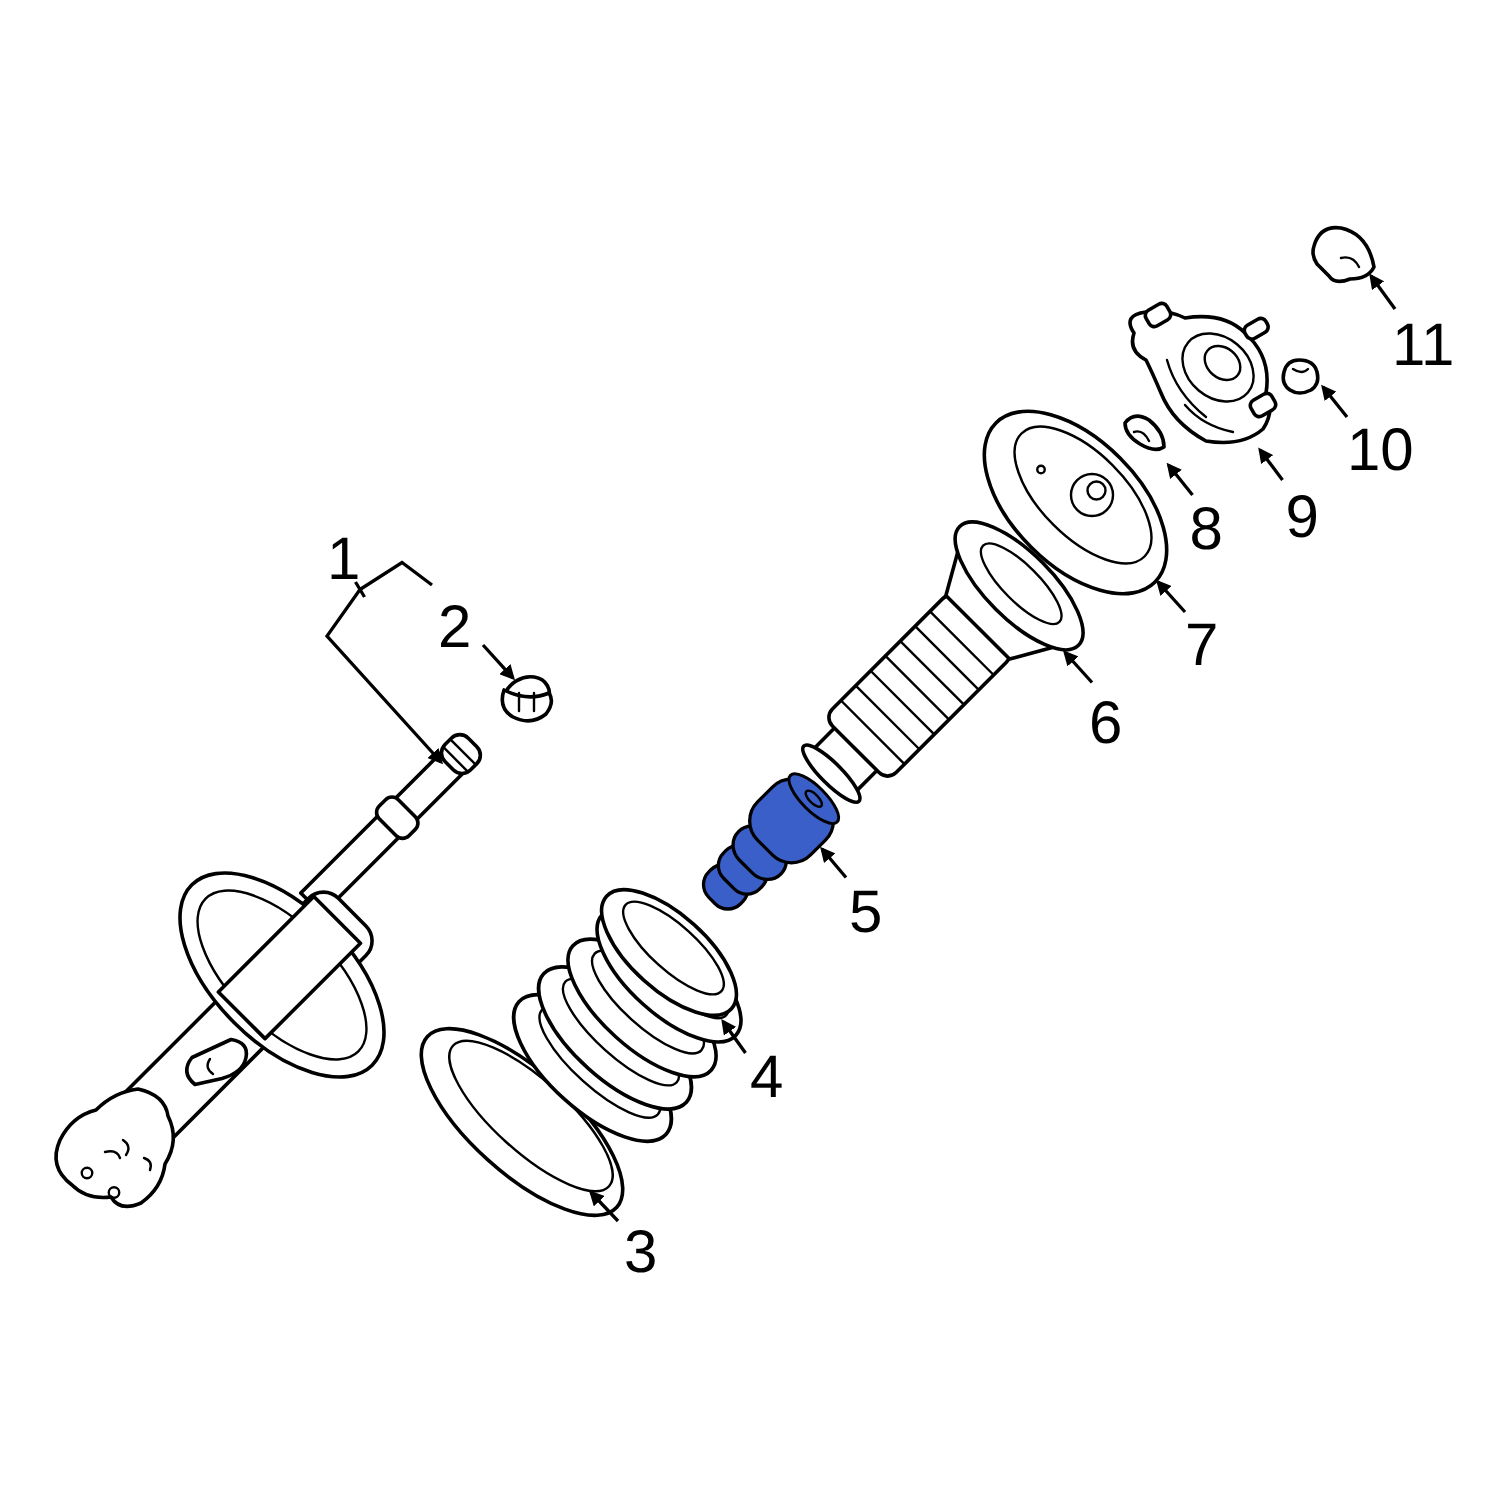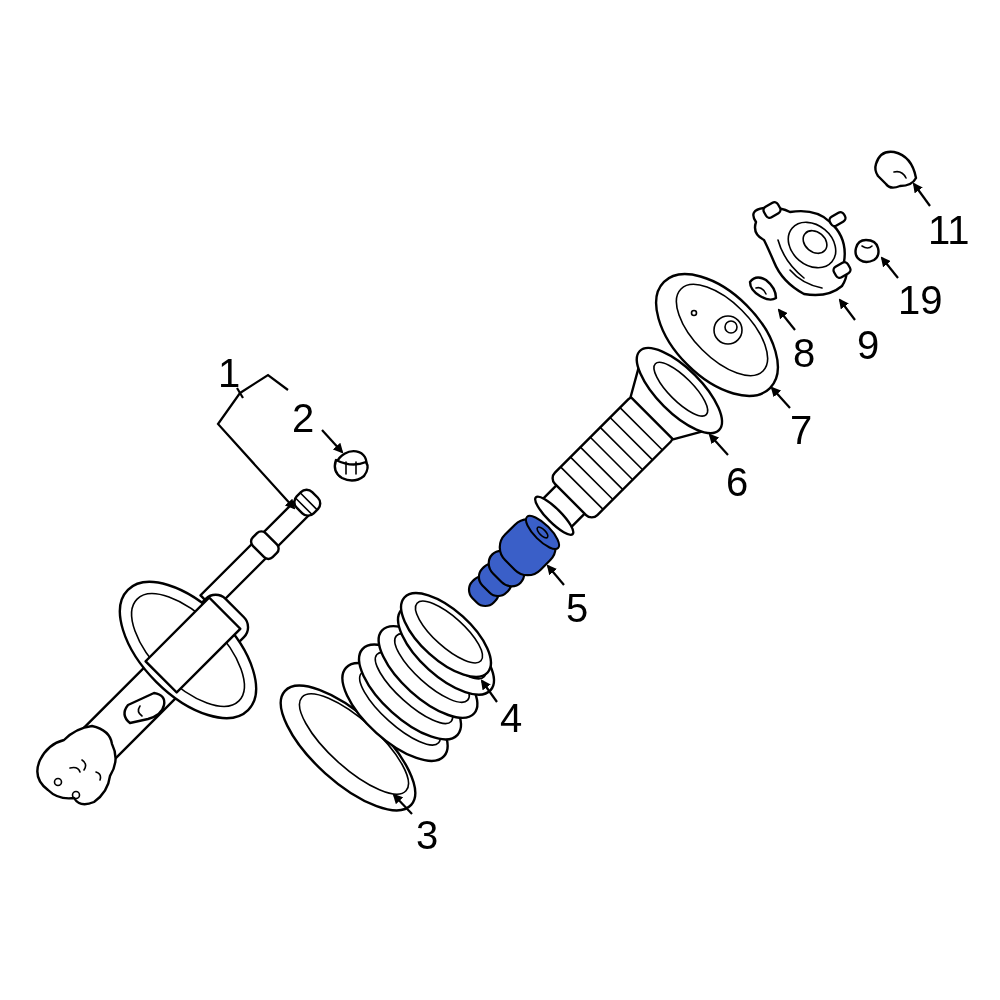--- a/index.html
+++ b/index.html
@@ -163,14 +163,14 @@
 
 <div class="callout" style="left:218px;top:353px;">1</div>
 <div class="callout" style="left:292px;top:398px;">2</div>
 <div class="callout" style="left:416px;top:815px;">3</div>
 <div class="callout" style="left:500px;top:698px;">4</div>
 <div class="callout" style="left:566px;top:588px;">5</div>
 <div class="callout" style="left:726px;top:462px;">6</div>
 <div class="callout" style="left:790px;top:410px;">7</div>
 <div class="callout" style="left:793px;top:333px;">8</div>
 <div class="callout" style="left:857px;top:325px;">9</div>
-<div class="callout" style="left:898px;top:280px;">19</div>
+<div class="callout" style="left:898px;top:280px;">10</div>
 <div class="callout" style="left:928px;top:210px;">11</div>
 
 </body></html>

